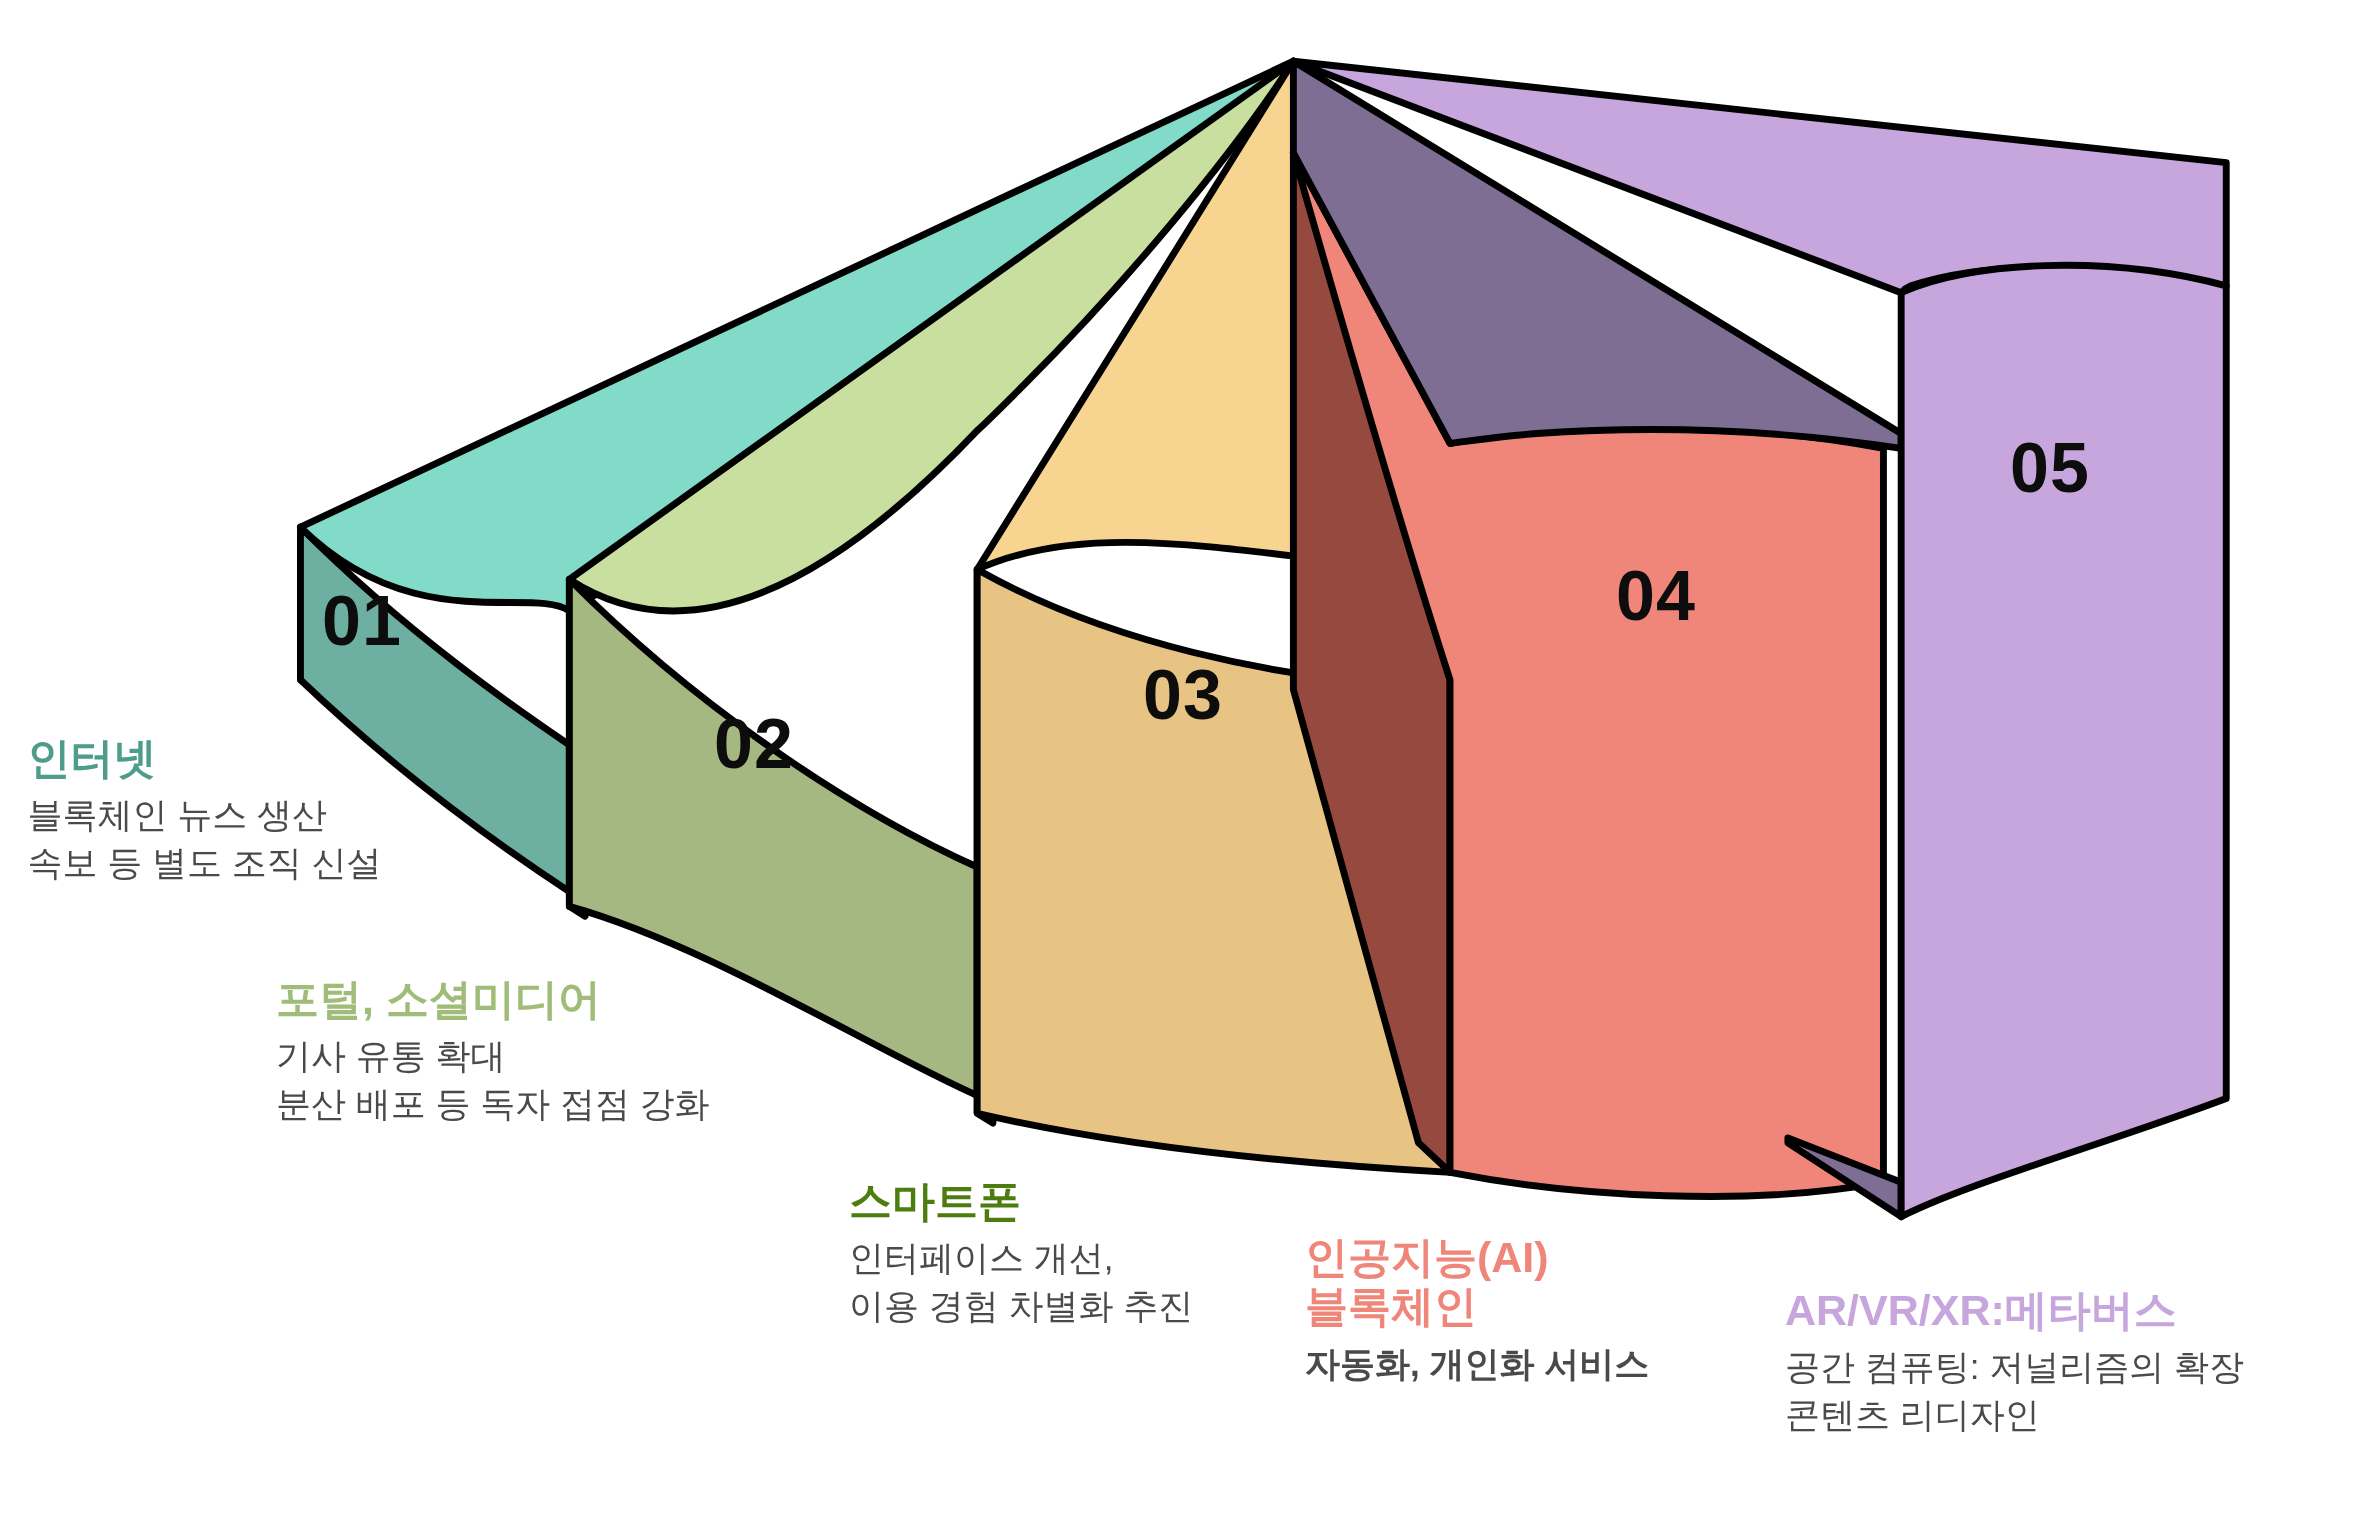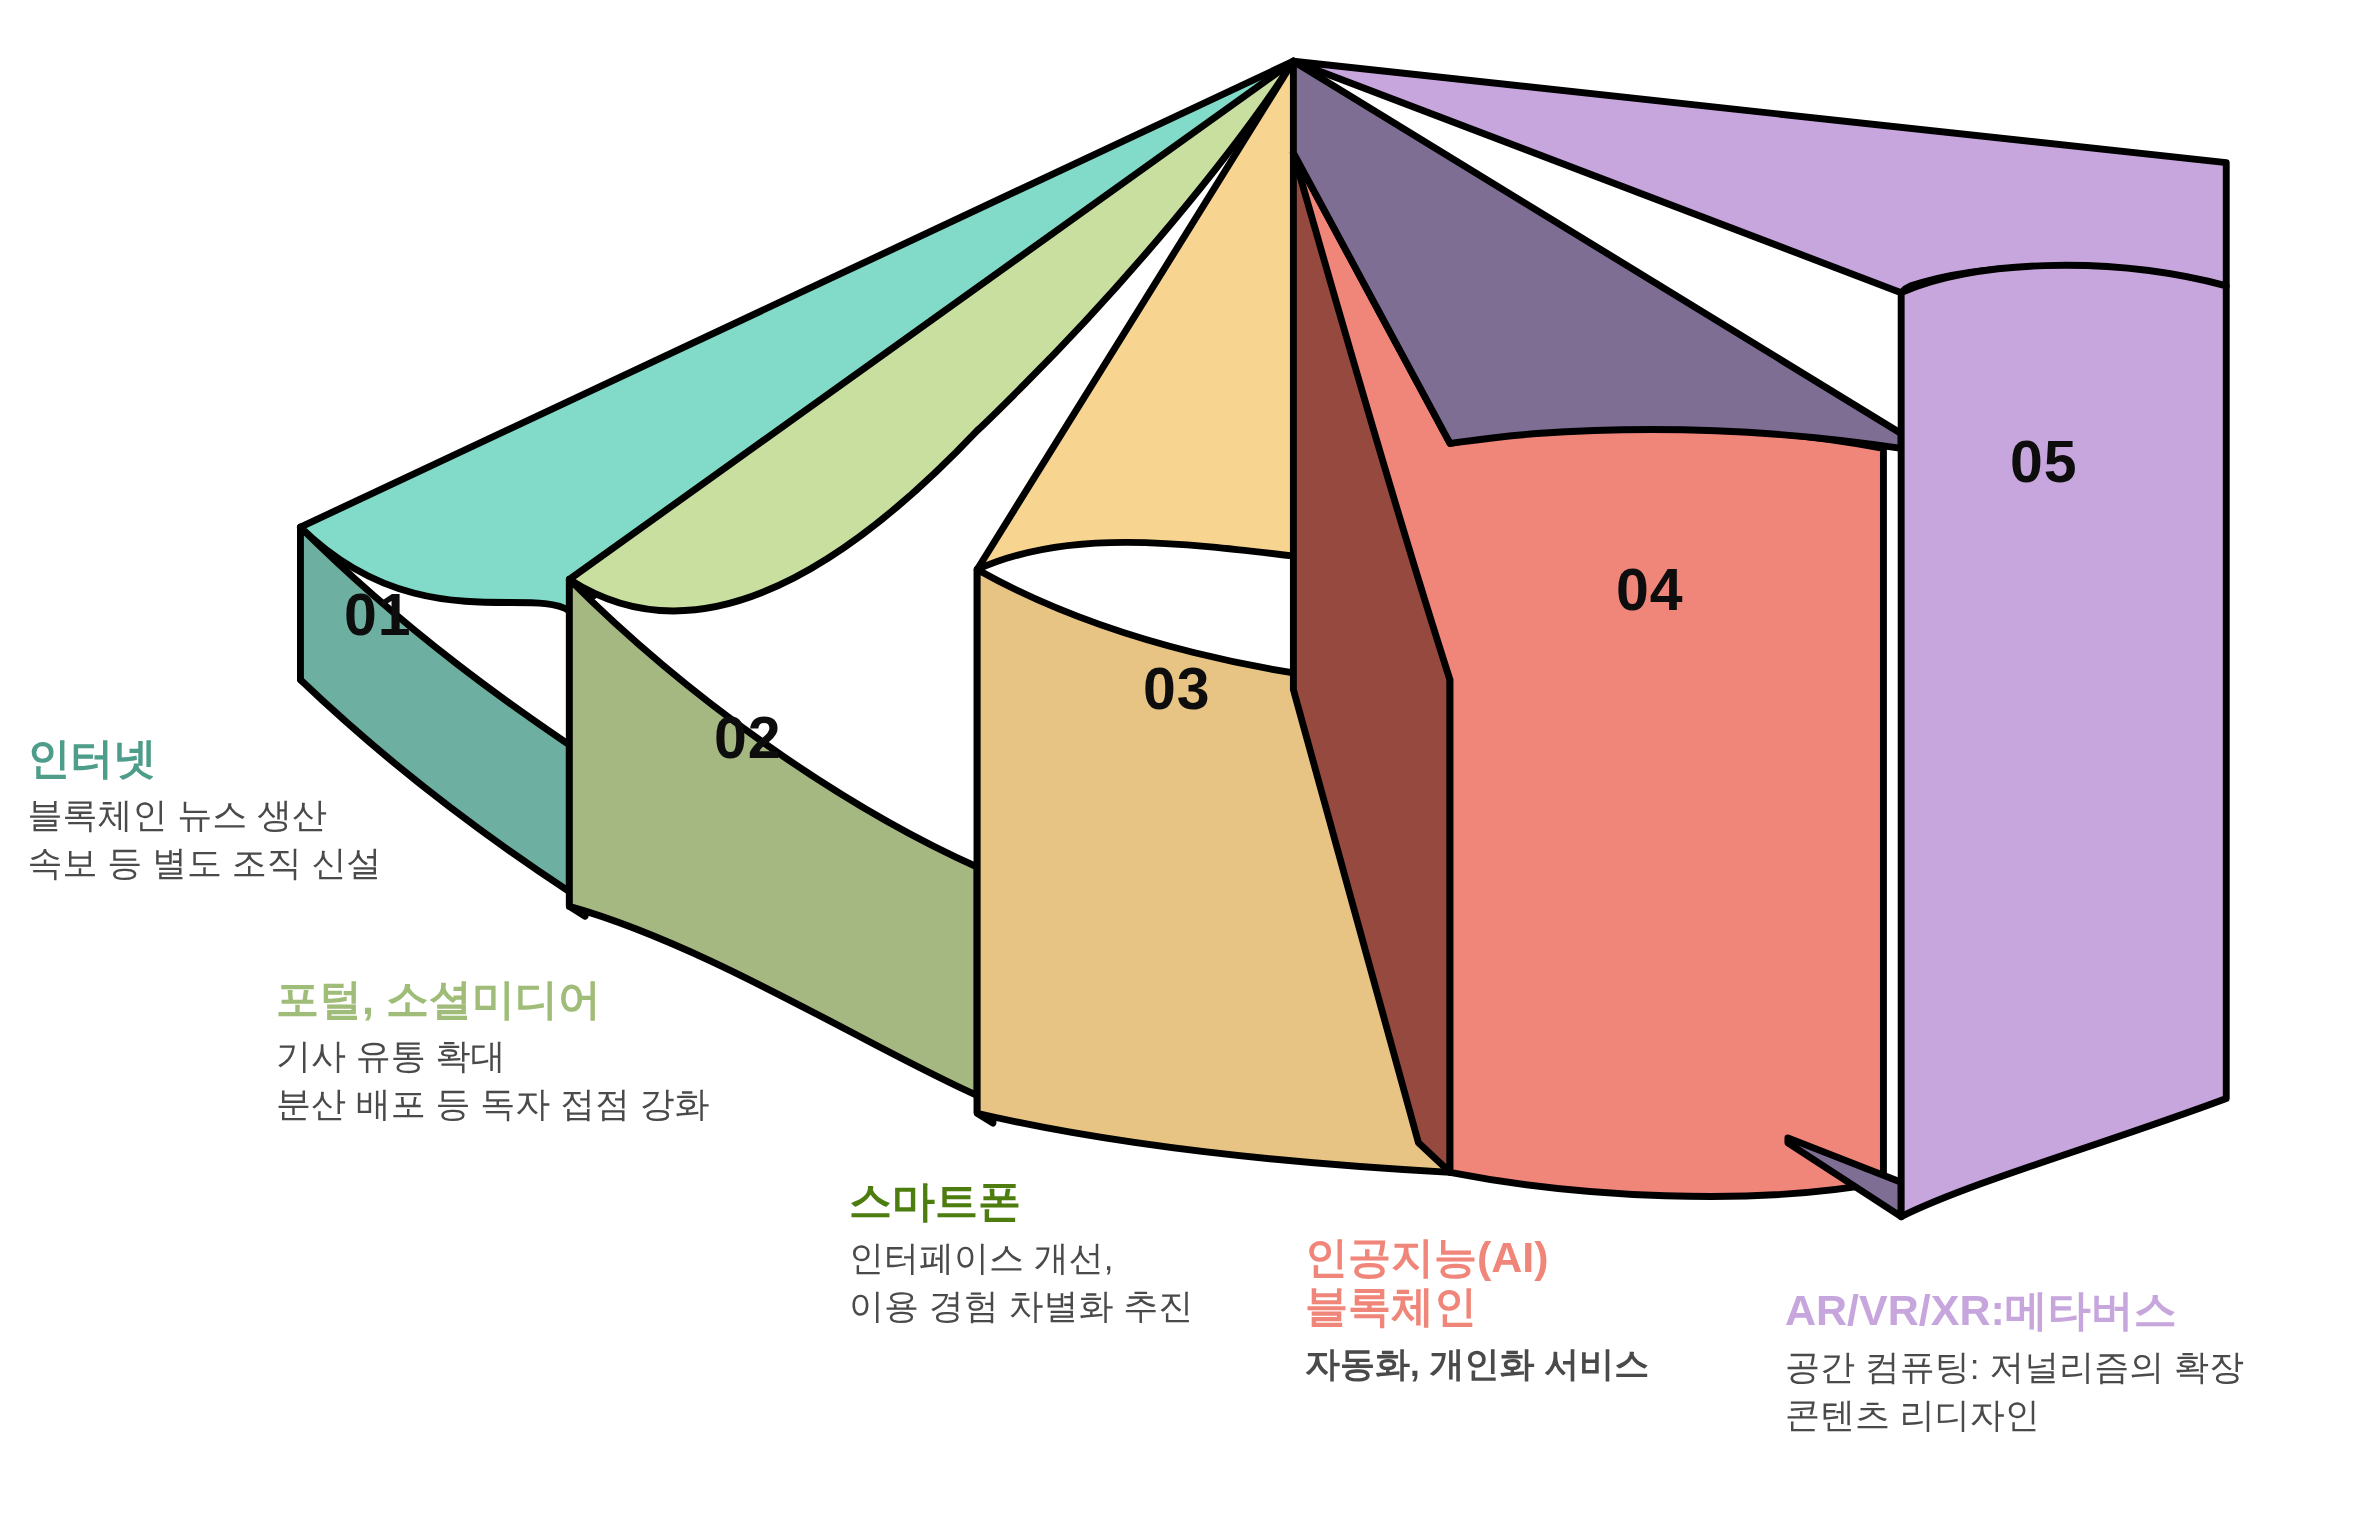--- a/index.html
+++ b/index.html
@@ -20,21 +20,21 @@
   .svg-layer {
     position: absolute;
     left: 0; top: 0;
     width: 2374px;
     height: 1534px;
   }
   .step-num {
     position: absolute;
     font-weight: bold;
     color: #0d0d0d;
-    font-size: 59px;
+    font-size: 70px;
     letter-spacing: 1px;
     line-height: 1;
     white-space: nowrap;
   }
   .label-block {
     position: absolute;
     white-space: nowrap;
   }
   .label-title {
     font-weight: bold;
@@ -125,21 +125,21 @@
                C 1935,292 1932,295 1930,297 Z"></path>
 
       <path fill="#C6A6DC" d="M 1930,297
                C 2000,265 2140,258 2260,290
                L 2260,1115
                C 2140,1160 2000,1200 1930,1235 Z"></path>
 
     </g>
   </svg>
 
-  <div class="step-num" style="left:344px; top:586px;">01</div>
+  <div class="step-num" style="left:322px; top:586px;">01</div>
   <div class="step-num" style="left:714px; top:709px;">02</div>
   <div class="step-num" style="left:1143px; top:660px;">03</div>
   <div class="step-num" style="left:1616px; top:561px;">04</div>
   <div class="step-num" style="left:2010px; top:433px;">05</div>
 
   <div class="label-block" style="left:27.6px; top:734px;">
     <div class="label-title" style="color:#4E9C8A;">인터넷</div>
     <div class="label-body">블록체인 뉴스 생산</div>
     <div class="label-body">속보 등 별도 조직 신설</div>
   </div>

